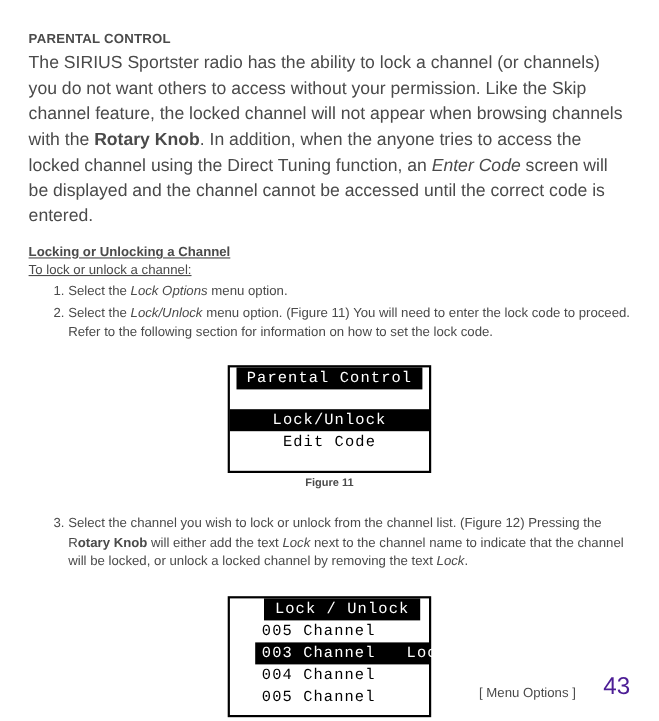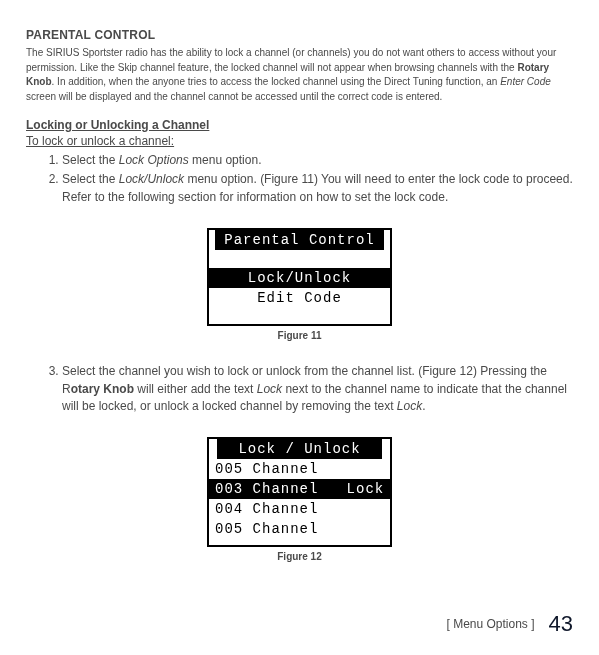--- a/index.html
+++ b/index.html
@@ -6,21 +6,21 @@
     body {
       width: 599px;
       height: 655px;
       font-family: Arial, Helvetica, sans-serif;
       color: #4a4a4a;
       padding: 28px 26px 16px 26px;
       position: relative;
       background: #fff;
     }
     .h1 { font-weight: bold; font-size: 12px; margin-bottom: 4px; letter-spacing: 0.2px; }
-    .intro { font-size: 10px; line-height: 1.45; margin-bottom: 14px; }
+    .intro { font-size: 16px; line-height: 1.45; margin-bottom: 14px; }
     .h2 { font-weight: bold; font-size: 12px; margin-bottom: 2px; text-decoration: underline; text-underline-offset: 1px; }
     .lead { font-size: 12px; margin-bottom: 4px; text-decoration: underline; }
     ol { list-style: decimal; padding-left: 36px; font-size: 12px; line-height: 1.45; }
     ol li { margin-bottom: 2px; }
     .italic { font-style: italic; }
     .bold { font-weight: bold; }
     .figure-wrap { display: flex; flex-direction: column; align-items: center; margin: 22px 0; }
     .lcd {
       width: 185px; height: 98px; border: 2px solid #000; background: #fff;
       display: flex; flex-direction: column; font-family: "Courier New", monospace;
@@ -29,29 +29,29 @@
     .lcd-title { background: #000; color: #fff; padding: 2px 0; margin: 0 6px; text-align: center; letter-spacing: 1px; line-height: 16px; }
     .lcd-blank { flex: 0 0 18px; }
     .lcd-line { padding: 2px 8px; letter-spacing: 1px; white-space: pre; line-height: 16px; }
     .lcd-line.inverse { background: #000; color: #fff; margin: 0; padding: 2px 8px; }
     .lcd-centered { text-align: center; }
     .fig-caption { font-size: 10px; font-weight: bold; margin-top: 4px; }
     .step3 { margin-top: 8px; }
     .lcd2 {
       width: 185px; height: 110px; border: 2px solid #000; background: #fff;
       font-family: "Courier New", monospace; font-size: 14px; color: #000;
-      line-height: 1; display: flex; flex-direction: column;
+      line-height: 1; display: flex; flex-direction: column; padding-left: 23px;
     }
     .lcd2 .lcd-title { margin: 0 8px; }
     .lcd2 .lcd-line { padding: 2px 6px; }
     .footer {
-      position: absolute; bottom: 18px; right: 26px; display: flex; align-items: center; gap: 14px;
+      position: absolute; bottom: 18px; right: 26px; display: flex; align-items: flex-end; gap: 25px;
     }
     .footer-label { font-size: 12px; }
-    .footer-page { font-size: 22px; color: #0f172a; }
+    .footer-page { font-size: 22px; color: #4c1d95; }
   </style>
 </head>
 <body>
 
 <div class="h1">PARENTAL CONTROL</div>
 
 <p class="intro">
   <span>The SIRIUS Sportster radio has the ability to lock a channel (or channels) you do not want others to access without your permission. Like the Skip channel feature, the locked channel will not appear when browsing channels with the </span><span class="bold">Rotary Knob</span><span>. In addition, when the anyone tries to access the locked channel using the Direct Tuning function, an </span><span class="italic">Enter Code</span><span> screen will be displayed and the channel cannot be accessed until the correct code is entered.</span>
 </p>
 

